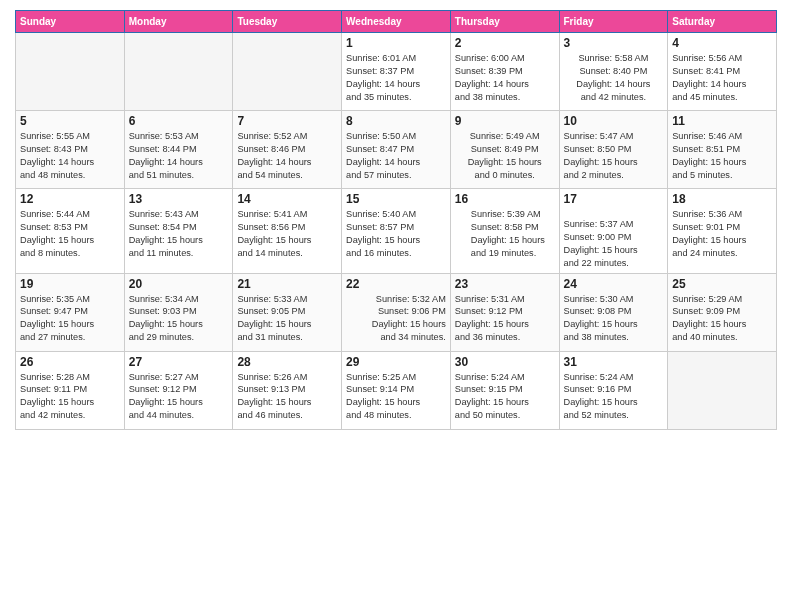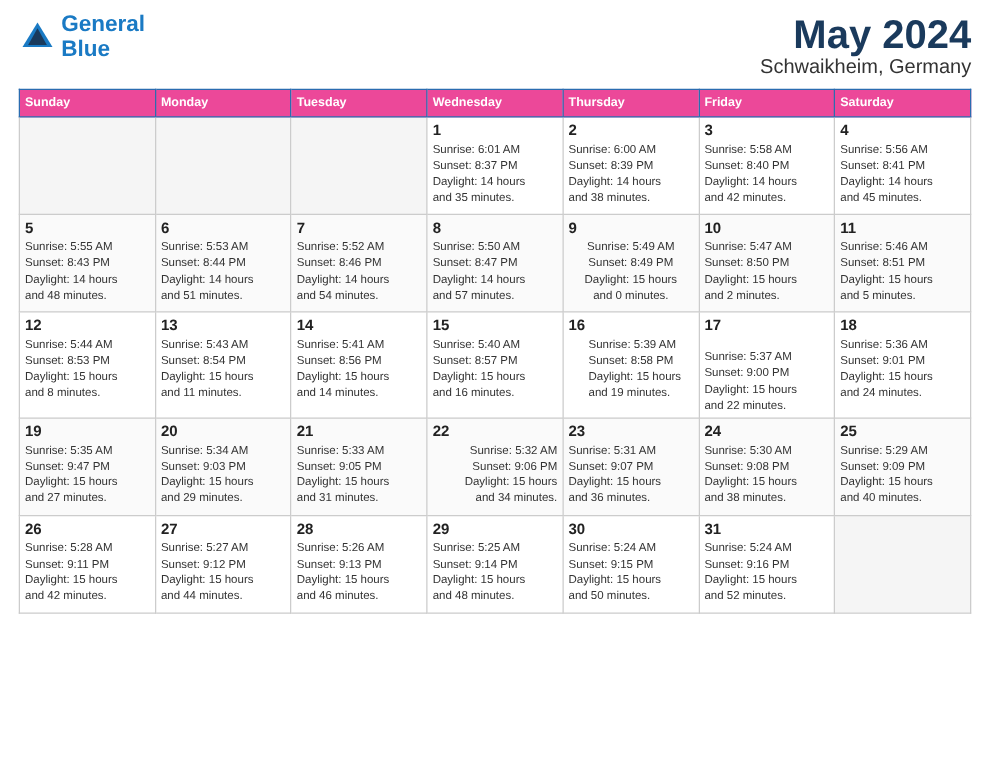--- a/index.html
+++ b/index.html
@@ -88,36 +88,20 @@
     .day-info {
       font-size: 9.2px;
       line-height: 1.4;
       color: #333;
     }
   </style>
 </head>
 <body>
 
 <div class="container">
-  <div class="header-row">
-    <div class="logo">
-      <svg class="logo-icon" viewBox="0 0 40 40">
-        <polygon points="20,4 36,30 4,30" fill="#1a7ac4"></polygon>
-        <polygon points="20,10 30,28 10,28" fill="#1a3a5c"></polygon>
-      </svg>
-      <div class="logo-text">
-        <div><span>General</span></div>
-        <div style="color:#1a7ac4">Blue</div>
-      </div>
-    </div>
-    <div class="title-block">
-      <div class="cal-title">May 2024</div>
-      <div class="cal-subtitle">Schwaikheim, Germany</div>
-    </div>
-  </div>
 
   <table class="calendar">
     <thead>
       <tr>
         <th>Sunday</th>
         <th>Monday</th>
         <th>Tuesday</th>
         <th>Wednesday</th>
         <th>Thursday</th>
         <th>Friday</th>
@@ -138,21 +122,21 @@
           </td>
           <td>
             <span class="day-num">2</span>
             <div class="day-info" style="white-space: pre-line;">Sunrise: 6:00 AM
 Sunset: 8:39 PM
 Daylight: 14 hours
 and 38 minutes.</div>
           </td>
           <td>
             <span class="day-num">3</span>
-            <div class="day-info" style="white-space: pre-line;">Sunrise: 5:58 AM
+            <div class="day-info" style="white-space: pre-line; text-align: center;">Sunrise: 5:58 AM
 Sunset: 8:40 PM
 Daylight: 14 hours
 and 42 minutes.</div>
           </td>
           <td>
             <span class="day-num">4</span>
             <div class="day-info" style="white-space: pre-line;">Sunrise: 5:56 AM
 Sunset: 8:41 PM
 Daylight: 14 hours
 and 45 minutes.</div>
@@ -285,21 +269,21 @@
           <td>
             <span class="day-num">22</span>
             <div class="day-info" style="white-space: pre-line; text-align: right;">Sunrise: 5:32 AM
 Sunset: 9:06 PM
 Daylight: 15 hours
 and 34 minutes.</div>
           </td>
           <td>
             <span class="day-num">23</span>
             <div class="day-info" style="white-space: pre-line;">Sunrise: 5:31 AM
-Sunset: 9:07 PM
+Sunset: 9:12 PM
 Daylight: 15 hours
 and 36 minutes.</div>
           </td>
           <td>
             <span class="day-num">24</span>
             <div class="day-info" style="white-space: pre-line;">Sunrise: 5:30 AM
 Sunset: 9:08 PM
 Daylight: 15 hours
 and 38 minutes.</div>
           </td>

